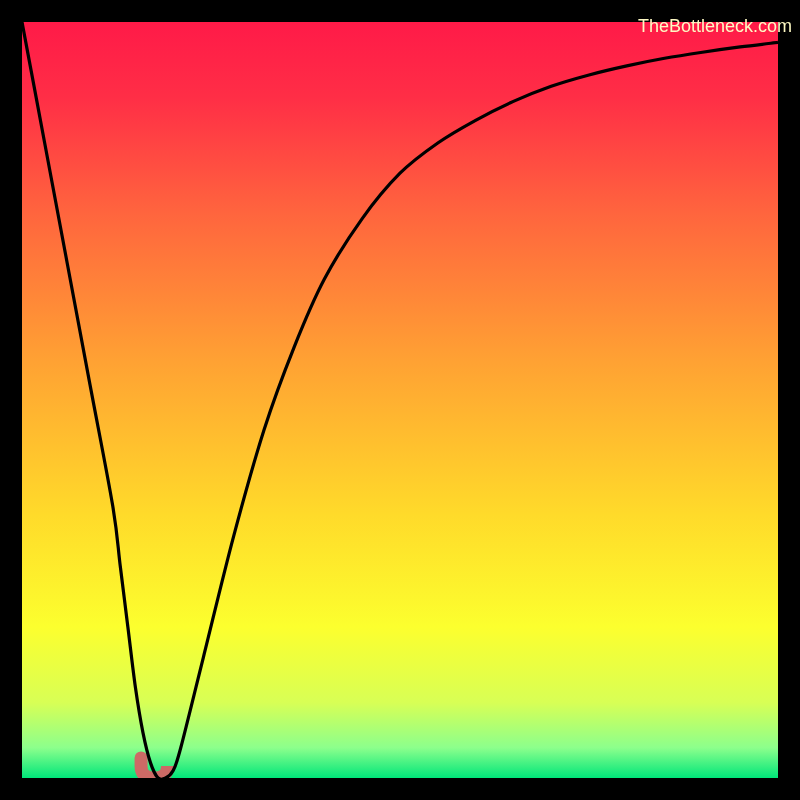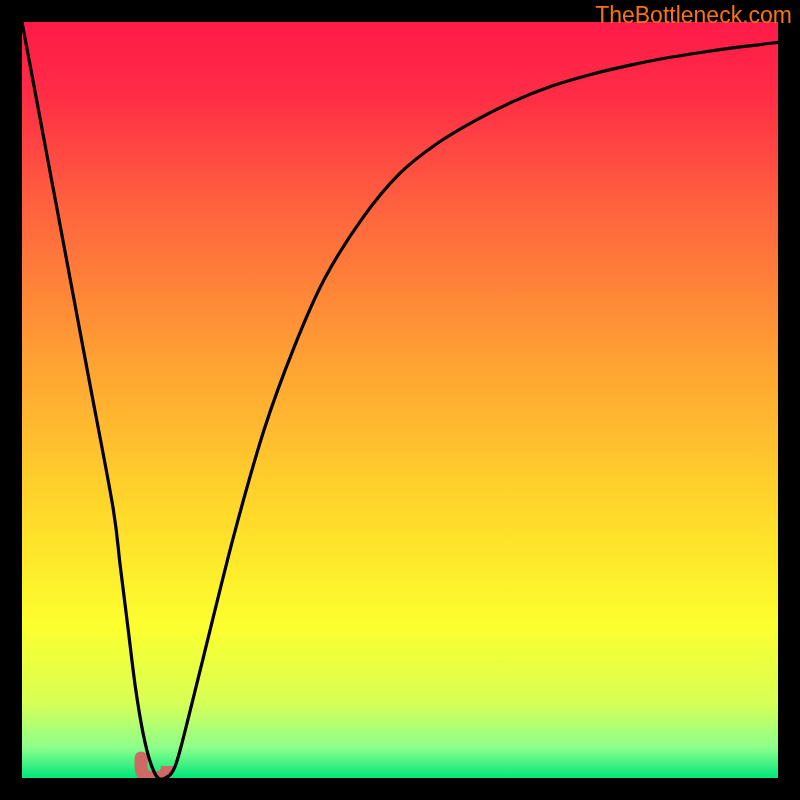--- a/index.html
+++ b/index.html
@@ -26,25 +26,25 @@
     height: 756px;
     overflow: hidden;
   }
   .overlay-curve {
     position: absolute;
     left: 0;
     top: 0;
   }
   .watermark {
     position: absolute;
-    top: 2px;
+    top: 16px;
     right: 8px;
     font-family: Arial, Helvetica, sans-serif;
-    font-size: 23px;
-    color: #f97316;
+    font-size: 18px;
+    color: #fef9c3;
     letter-spacing: 0px;
     font-weight: 500;
   }
 </style>
 </head>
 <body>
 
 <div class="frame">
   <div class="plot">
     <svg id="plot-svg" class="overlay-curve" width="756" height="756" viewBox="0 0 756 756">

